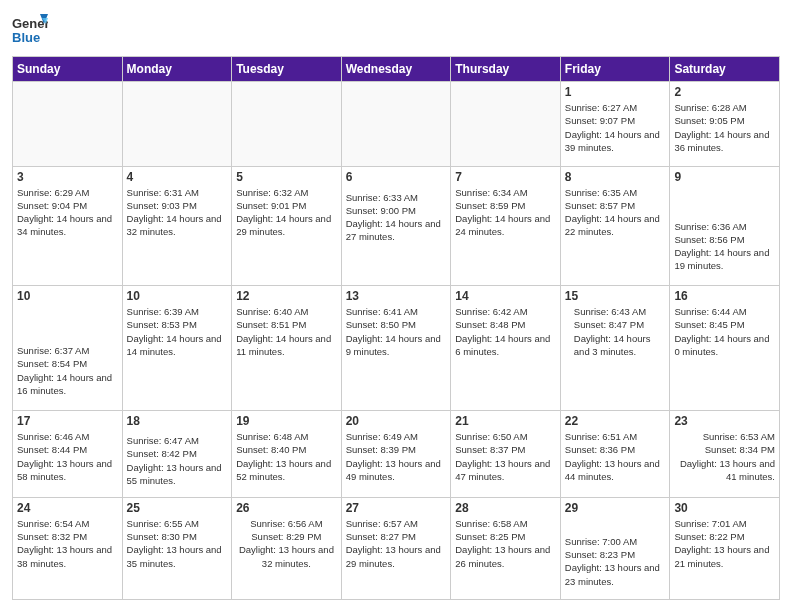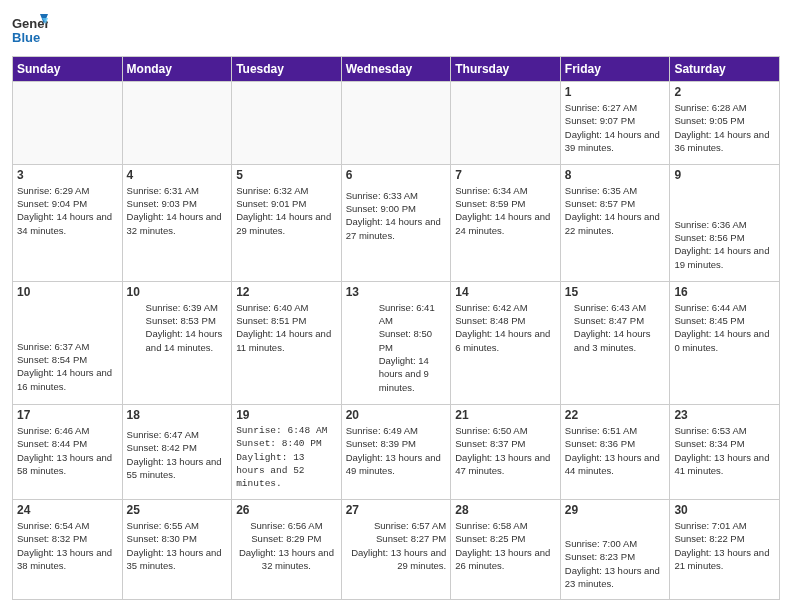--- a/index.html
+++ b/index.html
@@ -178,33 +178,33 @@
         </tr>
         <tr>
           <td>
             <span class="day-num">10</span>
             <div class="day-info" style="white-space: pre-line; margin-top: 41px;">Sunrise: 6:37 AM
 Sunset: 8:54 PM
 Daylight: 14 hours and 16 minutes.</div>
           </td>
           <td>
             <span class="day-num">10</span>
-            <div class="day-info" style="white-space: pre-line; margin-left: 19px;">Sunrise: 6:39 AM
+            <div class="day-info" style="white-space: pre-line;">Sunrise: 6:39 AM
 Sunset: 8:53 PM
 Daylight: 14 hours and 14 minutes.</div>
           </td>
           <td>
             <span class="day-num">12</span>
             <div class="day-info" style="white-space: pre-line;">Sunrise: 6:40 AM
 Sunset: 8:51 PM
 Daylight: 14 hours and 11 minutes.</div>
           </td>
           <td>
             <span class="day-num">13</span>
-            <div class="day-info" style="white-space: pre-line; margin-left: 33px;">Sunrise: 6:41 AM
+            <div class="day-info" style="white-space: pre-line;">Sunrise: 6:41 AM
 Sunset: 8:50 PM
 Daylight: 14 hours and 9 minutes.</div>
           </td>
           <td>
             <span class="day-num">14</span>
             <div class="day-info" style="white-space: pre-line;">Sunrise: 6:42 AM
 Sunset: 8:48 PM
 Daylight: 14 hours and 6 minutes.</div>
           </td>
           <td>
@@ -228,21 +228,21 @@
 Daylight: 13 hours and 58 minutes.</div>
           </td>
           <td>
             <span class="day-num">18</span>
             <div class="day-info" style="white-space: pre-line; margin-top: 6px;">Sunrise: 6:47 AM
 Sunset: 8:42 PM
 Daylight: 13 hours and 55 minutes.</div>
           </td>
           <td>
             <span class="day-num">19</span>
-            <div class="day-info" style="white-space: pre-line; font-family: Liberation Mono, monospace;">Sunrise: 6:48 AM
+            <div class="day-info" style="white-space: pre-line;">Sunrise: 6:48 AM
 Sunset: 8:40 PM
 Daylight: 13 hours and 52 minutes.</div>
           </td>
           <td>
             <span class="day-num">20</span>
             <div class="day-info" style="white-space: pre-line;">Sunrise: 6:49 AM
 Sunset: 8:39 PM
 Daylight: 13 hours and 49 minutes.</div>
           </td>
           <td>
@@ -252,21 +252,21 @@
 Daylight: 13 hours and 47 minutes.</div>
           </td>
           <td>
             <span class="day-num">22</span>
             <div class="day-info" style="white-space: pre-line;">Sunrise: 6:51 AM
 Sunset: 8:36 PM
 Daylight: 13 hours and 44 minutes.</div>
           </td>
           <td>
             <span class="day-num">23</span>
-            <div class="day-info" style="white-space: pre-line;">Sunrise: 6:53 AM
+            <div class="day-info" style="white-space: pre-line; text-align: right;">Sunrise: 6:53 AM
 Sunset: 8:34 PM
 Daylight: 13 hours and 41 minutes.</div>
           </td>
         </tr>
         <tr>
           <td>
             <span class="day-num">24</span>
             <div class="day-info" style="white-space: pre-line;">Sunrise: 6:54 AM
 Sunset: 8:32 PM
 Daylight: 13 hours and 38 minutes.</div>
@@ -278,21 +278,21 @@
 Daylight: 13 hours and 35 minutes.</div>
           </td>
           <td>
             <span class="day-num">26</span>
             <div class="day-info" style="white-space: pre-line; text-align: center;">Sunrise: 6:56 AM
 Sunset: 8:29 PM
 Daylight: 13 hours and 32 minutes.</div>
           </td>
           <td>
             <span class="day-num">27</span>
-            <div class="day-info" style="white-space: pre-line; text-align: right;">Sunrise: 6:57 AM
+            <div class="day-info" style="white-space: pre-line;">Sunrise: 6:57 AM
 Sunset: 8:27 PM
 Daylight: 13 hours and 29 minutes.</div>
           </td>
           <td>
             <span class="day-num">28</span>
             <div class="day-info" style="white-space: pre-line;">Sunrise: 6:58 AM
 Sunset: 8:25 PM
 Daylight: 13 hours and 26 minutes.</div>
           </td>
           <td>

